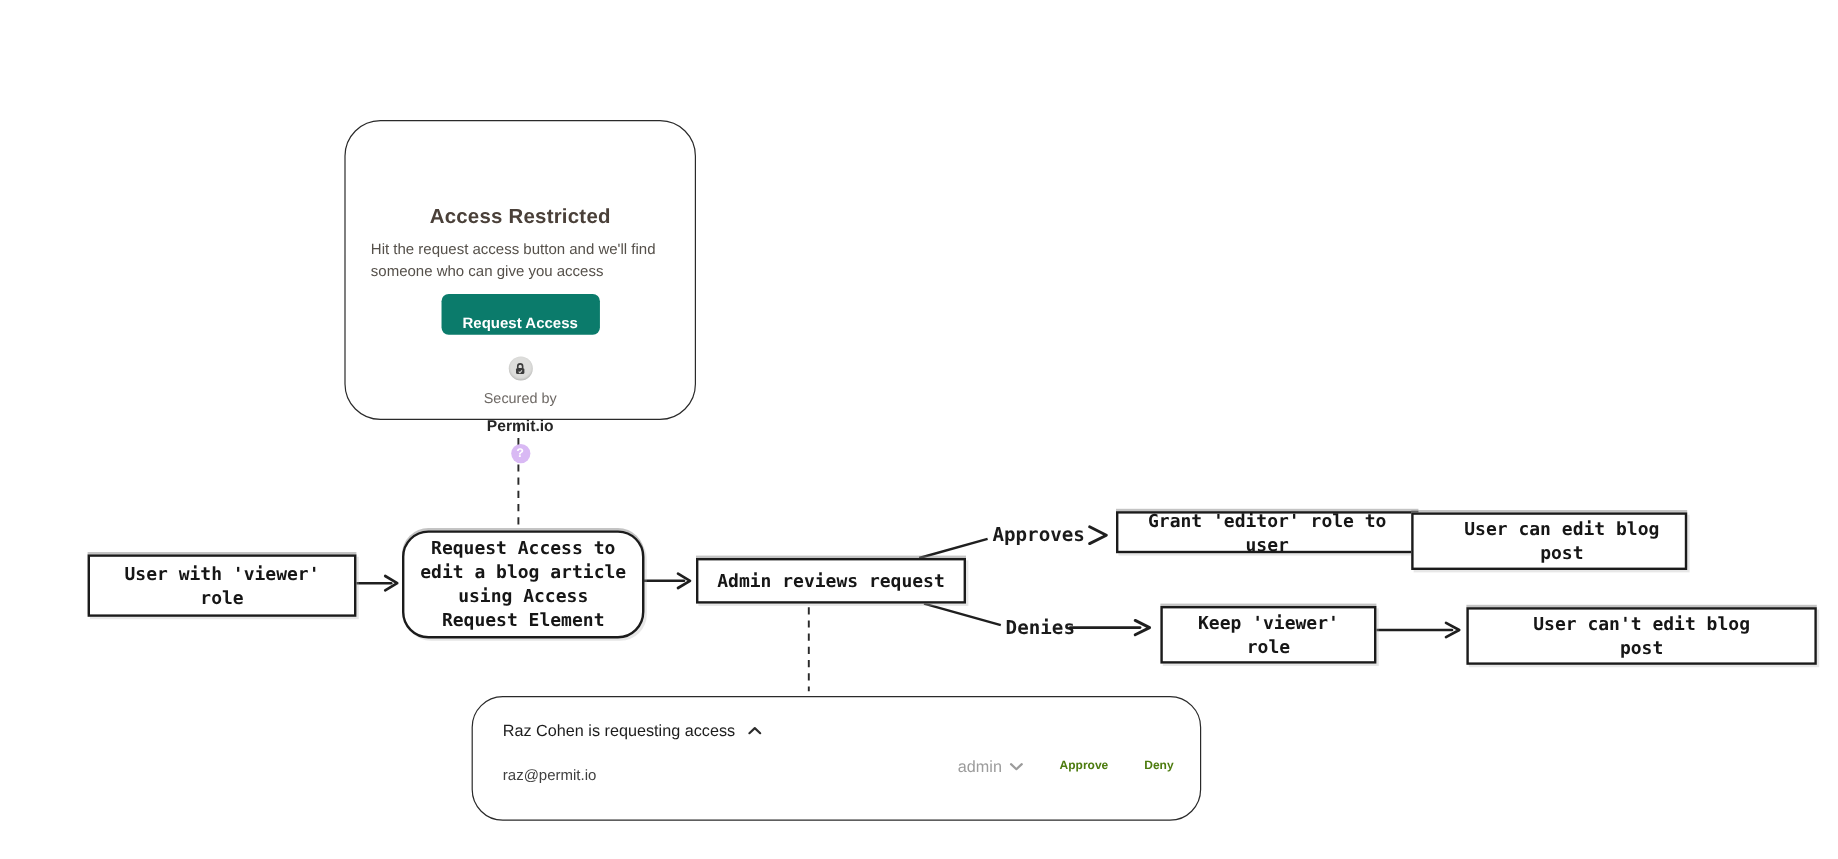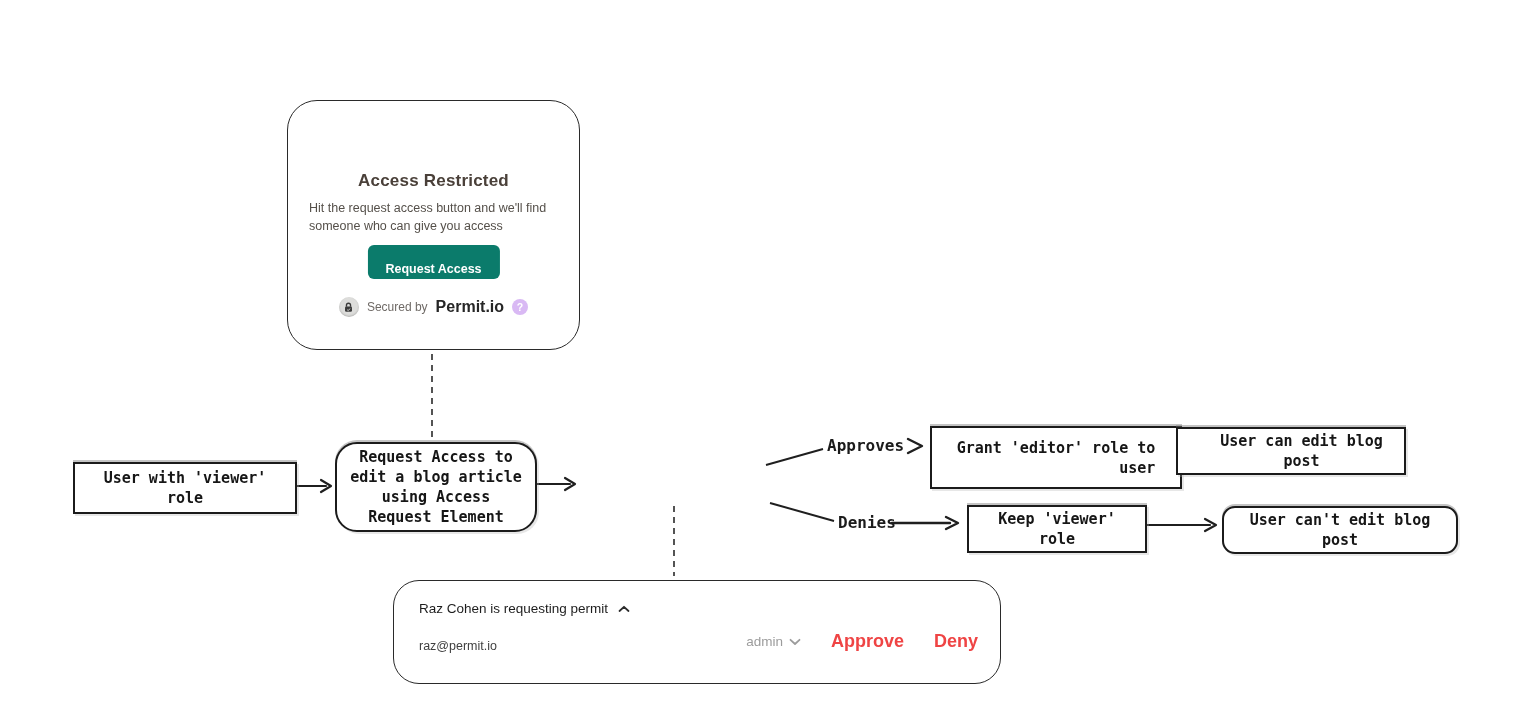--- a/index.html
+++ b/index.html
@@ -37,50 +37,50 @@
   }
   .ac-btn {
     position:absolute; left:50%; transform:translateX(-50%); top:144px;
     background:#0b7b6b; color:#fff; border:none; border-radius:6px;
     font-family:"Liberation Sans", sans-serif;
     font-size:12.5px; font-weight:700; padding:17px 18px; height:26px; line-height:14px;
     cursor:pointer;
   }
   .ac-secured {
     position:absolute; left:0; right:0; top:196px; display:flex;
-    align-items:center; justify-content:center; gap:8px;
+    align-items:center; justify-content:center; gap:8px;flex-direction:column;
   }
   .lock-circle {
     width:20px; height:20px; border-radius:50%; background:#dddddb;
     display:flex; align-items:center; justify-content:center;
     box-shadow:inset 0 -1px 2px rgba(0,0,0,.18);
   }
   .secured-txt { font-size:12px; color:#6f6a66; }
-  .brand-txt { font-size:16px; font-weight:700; color:#262626; }
+  .brand-txt { font-size:13px; font-weight:700; color:#262626; }
   .help-circle {
     width:16px; height:16px; border-radius:50%; background:#d9b9f4;
     color:#fff; font-size:10.5px; font-weight:700; display:flex;
     align-items:center; justify-content:center; cursor:pointer;
   }
 
   
   .request-card {
     position:absolute; left:393px; top:568px; width:608px; height:104px;
     background:#fff; border:1.6px solid #2a2a2a; border-radius:26px; box-sizing:border-box;
   }
   .rc-name-row {
     position:absolute; left:25px; top:20px; display:flex; align-items:center; gap:10px;
     font-size:13.5px; font-weight:500; color:#1d1d1d;
   }
   .rc-email { position:absolute; left:25px; top:58px; font-size:12.5px; color:#3f3f3f; }
   .rc-controls {
     position:absolute; right:22px; top:50px; display:flex; align-items:center; gap:30px;
   }
   .rc-role { display:flex; align-items:center; gap:6px; font-size:13.5px; color:#9c9c9c; cursor:pointer; }
-  .rc-link { font-size:18px; font-weight:700; color:#ef4444; cursor:pointer; }
+  .rc-link { font-size:10px; font-weight:700; color:#4d7c0f; cursor:pointer; }
   .chev { display:block; }
 </style>
 </head>
 <body>
 
 <div id="stage">
 
   <svg class="connectors" viewBox="0 0 1532 716" fill="none">
 
     <path d="M432 342 V 428" stroke="#2a2a2a" stroke-width="1.6" stroke-dasharray="6 5"></path>
@@ -126,39 +126,40 @@
   </div>
 
   <div class="fbox" style="left:73px; top:450px; width:224px; height:52px;">User with 'viewer'
 role</div>
 
   <div class="fbox" style="left:335px; top:430px; width:202px; height:90px;border-radius:22px;">Request Access to
 edit a blog article
 using Access
 Request Element</div>
 
+  <div class="fbox" style="left:580px; top:453px; width:225px; height:38px;">Admin reviews request</div>
 
-  <div class="fbox" style="left:930px; top:414px; width:252px; height:63px;text-align:right;">Grant 'editor' role to
+  <div class="fbox" style="left:930px; top:414px; width:252px; height:35px;">Grant 'editor' role to
 user</div>
 
   <div class="fbox" style="left:1176px; top:415px; width:230px; height:48px;padding-left:21px;">User can edit blog
 post</div>
 
   <div class="fbox" style="left:967px; top:493px; width:180px; height:48px;">Keep 'viewer'
 role</div>
 
-  <div class="fbox" style="left:1222px; top:494px; width:236px; height:48px;border-radius:13px;">User can't edit blog
+  <div class="fbox" style="left:1222px; top:494px; width:292px; height:48px;">User can't edit blog
 post</div>
 
   <div class="edge-label" style="left:827px; top:424px;">Approves</div>
   <div class="edge-label" style="left:838px; top:501px;">Denies</div>
 
   <div class="request-card">
     <div class="rc-name-row">
-      <span>Raz Cohen is requesting permit</span>
+      <span>Raz Cohen is requesting access</span>
       <svg class="chev" width="12" height="8" viewBox="0 0 12 8">
         <path d="M1.5 6 L 6 1.8 L 10.5 6" stroke="#2c2c2c" stroke-width="1.8" fill="none" stroke-linecap="round" stroke-linejoin="round"></path>
       </svg>
     </div>
     <div class="rc-email">raz@permit.io</div>
     <div class="rc-controls">
       <span class="rc-role">
         <span>admin</span>
         <svg class="chev" width="12" height="8" viewBox="0 0 12 8">
           <path d="M1.5 1.8 L 6 6 L 10.5 1.8" stroke="#9c9c9c" stroke-width="1.8" fill="none" stroke-linecap="round" stroke-linejoin="round"></path>

